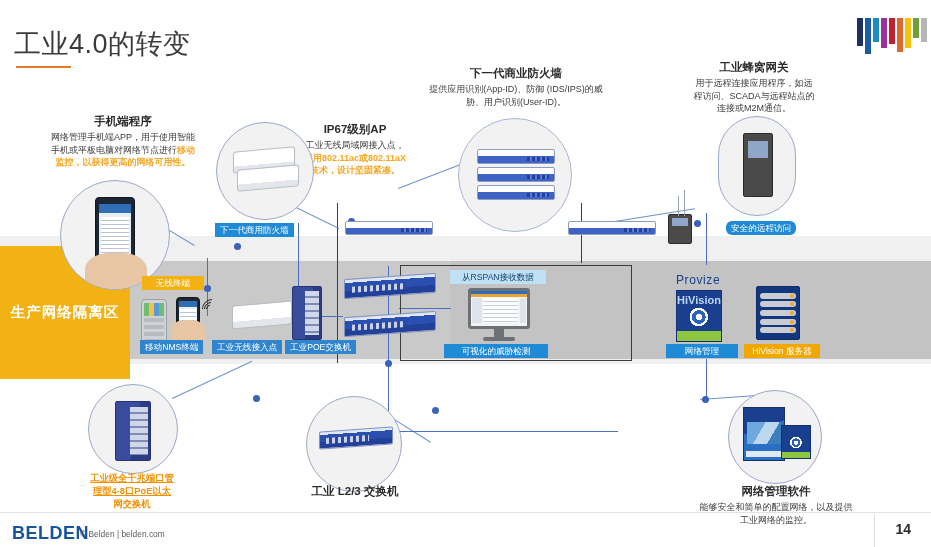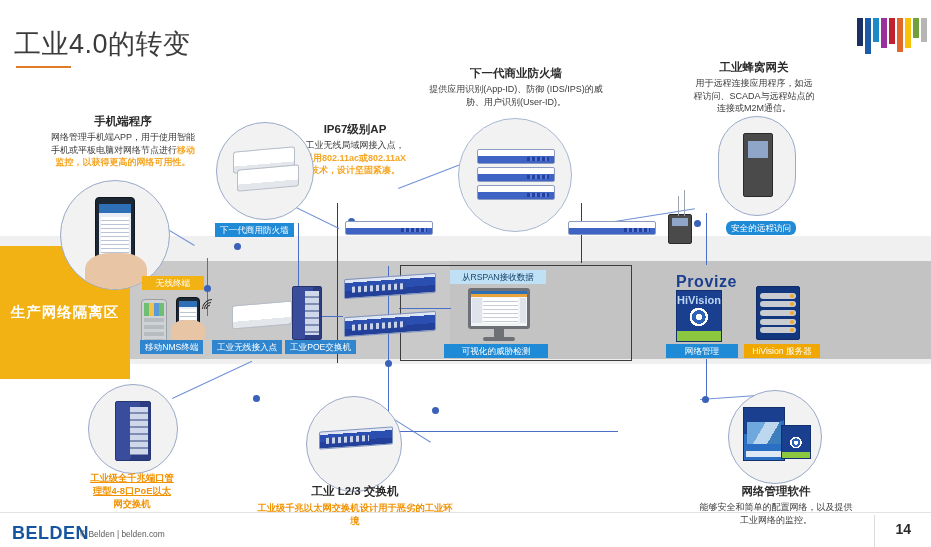--- a/index.html
+++ b/index.html
@@ -115,21 +115,21 @@
   .monitor .base{position:absolute;left:24%;top:88%;width:52%;height:7%;background:#6d7175;border-radius:2px;}
 
   
   .hiv{position:absolute;background:linear-gradient(180deg,#1b3f8f 0 80%,#8dc63f 80% 100%);
        border:1px solid #123071;}
   .hiv .eye{position:absolute;left:50%;top:52%;transform:translate(-50%,-50%);
        width:76%;height:46%;border-radius:50%;
        background:radial-gradient(circle at 50% 50%,#ffffff 0 16%,#2c63b8 16% 34%,#ffffff 34% 46%,#1b3f8f 46% 100%);}
   .hiv .lbl{position:absolute;left:0;top:6%;width:100%;text-align:center;
        font-size:11px;font-weight:700;color:#bcd6f5;}
-  .provize{position:absolute;font-size:16px;font-weight:700;color:#1b3f8f;letter-spacing:.6px;}
+  .provize{position:absolute;font-size:12px;font-weight:400;color:#1b3f8f;letter-spacing:.6px;}
 
   
   .srv{position:absolute;background:#13377f;border:1px solid #0f2c68;border-radius:2px;
        display:flex;flex-direction:column;justify-content:space-evenly;padding:3px 3px;box-sizing:border-box;}
   .srv i{display:block;height:6px;background:#c9ccd1;border-radius:3px;position:relative;}
   .srv i:after{content:"";position:absolute;right:2px;top:1px;width:4px;height:4px;border-radius:50%;background:#F5A623;}
 
   
   .swbox{position:absolute;background:linear-gradient(160deg,#1b3f8f 0 40%,#2b6fc4 40% 100%);
          border:1px solid #14306b;}
@@ -393,24 +393,20 @@
     <div class="co-orange nound">网交换机</div>
   </div>
 
   <div class="bubble" style="left:306px;top:378px;width:94px;height:94px;">
     <div class="switch-blue" style="left:12px;top:32px;width:72px;height:16px;">
       <div class="port"></div>
     </div>
   </div>
   <div class="callout" style="left:236px;top:466px;width:238px;">
     <div class="co-title">工业 L2/3 交换机</div>
-    <div class="co-orange nound" style="margin-top:3px;">
-      <span>工业级千兆以太网交换机设计用于恶劣的工业环</span><br>
-      <span>境</span>
-    </div>
   </div>
 
   <div class="bubble" style="left:728px;top:372px;width:92px;height:92px;">
     <div class="swbox" style="left:14px;top:16px;width:40px;height:52px;">
       <div class="pic"></div>
       <div class="cap"></div>
     </div>
     <div class="hiv" style="left:52px;top:34px;width:28px;height:32px;">
       <div class="eye"></div>
     </div>

